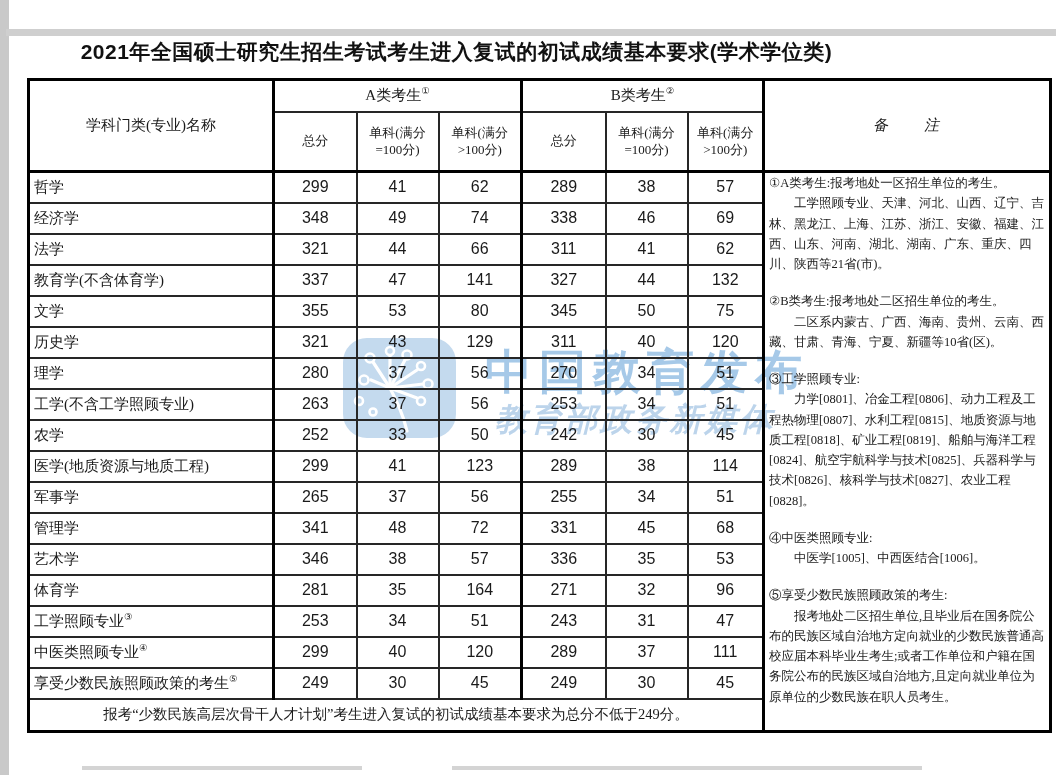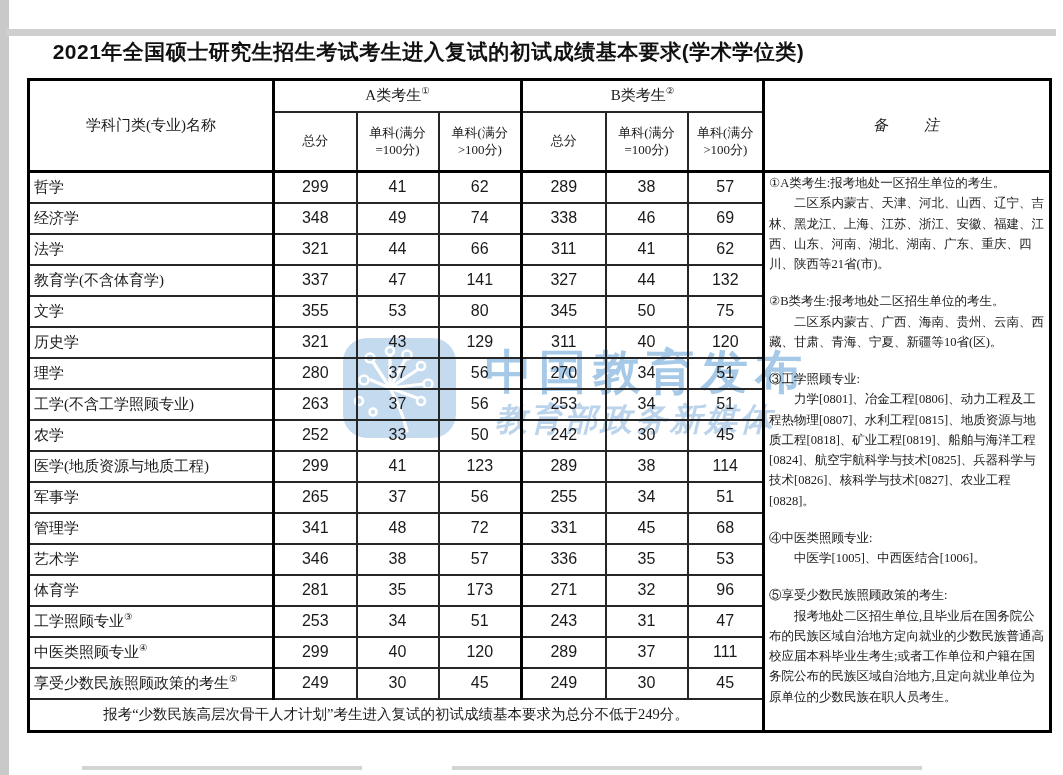--- a/index.html
+++ b/index.html
@@ -9,21 +9,21 @@
   }
   
   .edge-left{position:absolute;left:0;top:0;width:9px;height:775px;background:#c9c9c9;}
   .edge-top{position:absolute;left:6px;top:29px;width:1050px;height:7px;background:#cfcfcf;}
   .edge-bottom1{position:absolute;left:82px;top:766px;width:280px;height:4px;background:#d4d4d4;}
   .edge-bottom2{position:absolute;left:452px;top:766px;width:470px;height:4px;background:#d4d4d4;}
 
   .doc-title{
     position:absolute;left:0;top:38px;width:857px;text-align:center;
     font-family:"Liberation Sans","DejaVu Sans",sans-serif;
-    font-size:21px;font-weight:700;color:#111;letter-spacing:0.5px;z-index:2;
+    font-size:21px;font-weight:700;color:#111;letter-spacing:0.5px;z-index:2;padding-left:28px;
   }
 
   
   .watermark{position:absolute;z-index:0;pointer-events:none;}
   .wm-logo{left:343px;top:338px;width:113px;height:100px;}
   .wm-line1{left:485px;top:341px;font-family:"Liberation Sans","DejaVu Sans",sans-serif;
     font-size:47px;font-weight:700;letter-spacing:7px;white-space:nowrap;}
   .wm-line2{left:495px;top:398px;font-family:"Liberation Sans","DejaVu Sans",sans-serif;
     font-size:32px;font-weight:600;letter-spacing:3px;white-space:nowrap;font-style:italic;}
 
@@ -136,21 +136,21 @@
       <td class="subj sep-r"><span>哲学</span><sup class="circ"></sup></td>
       <td class="num">299</td>
       <td class="num">41</td>
       <td class="num sep-r">62</td>
       <td class="num">289</td>
       <td class="num">38</td>
       <td class="num sep-r">57</td>
       <td class="remarks" rowspan="18">
         <div class="note">
           <p class="note-head">①A类考生:报考地处一区招生单位的考生。</p>
-          <p class="note-body">二区系内蒙古、天津、河北、山西、辽宁、吉林、黑龙江、上海、江苏、浙江、安徽、福建、江西、山东、河南、湖北、湖南、广东、重庆、四川、陕西等21省(市)。</p>
+          <p class="note-body">工学照顾专业、天津、河北、山西、辽宁、吉林、黑龙江、上海、江苏、浙江、安徽、福建、江西、山东、河南、湖北、湖南、广东、重庆、四川、陕西等21省(市)。</p>
         </div>
         <div class="note">
           <p class="note-head">②B类考生:报考地处二区招生单位的考生。</p>
           <p class="note-body">二区系内蒙古、广西、海南、贵州、云南、西藏、甘肃、青海、宁夏、新疆等10省(区)。</p>
         </div>
         <div class="note">
           <p class="note-head">③工学照顾专业:</p>
           <p class="note-body">力学[0801]、冶金工程[0806]、动力工程及工程热物理[0807]、水利工程[0815]、地质资源与地质工程[0818]、矿业工程[0819]、船舶与海洋工程[0824]、航空宇航科学与技术[0825]、兵器科学与技术[0826]、核科学与技术[0827]、农业工程[0828]。</p>
         </div>
         <div class="note">
@@ -268,21 +268,21 @@
       <td class="num">38</td>
       <td class="num sep-r">57</td>
       <td class="num">336</td>
       <td class="num">35</td>
       <td class="num sep-r">53</td>
     </tr>
     <tr class="datarow">
       <td class="subj sep-r"><span>体育学</span><sup class="circ"></sup></td>
       <td class="num">281</td>
       <td class="num">35</td>
-      <td class="num sep-r">173</td>
+      <td class="num sep-r">164</td>
       <td class="num">271</td>
       <td class="num">32</td>
       <td class="num sep-r">96</td>
     </tr>
     <tr class="datarow">
       <td class="subj sep-r"><span>工学照顾专业</span><sup class="circ">③</sup></td>
       <td class="num">253</td>
       <td class="num">34</td>
       <td class="num sep-r">51</td>
       <td class="num">243</td>

